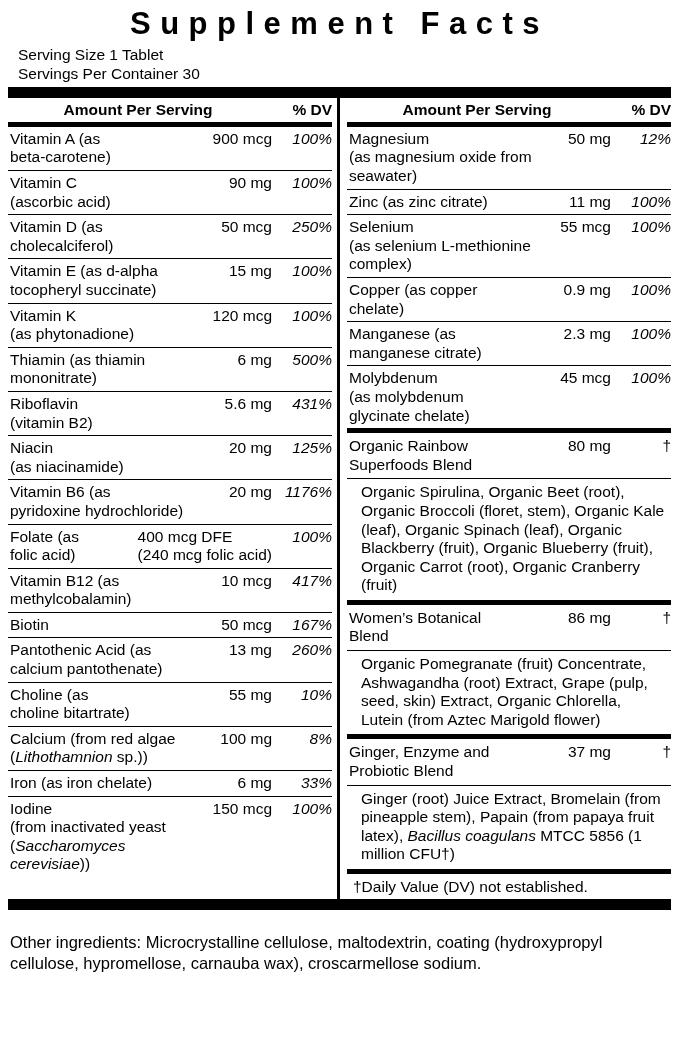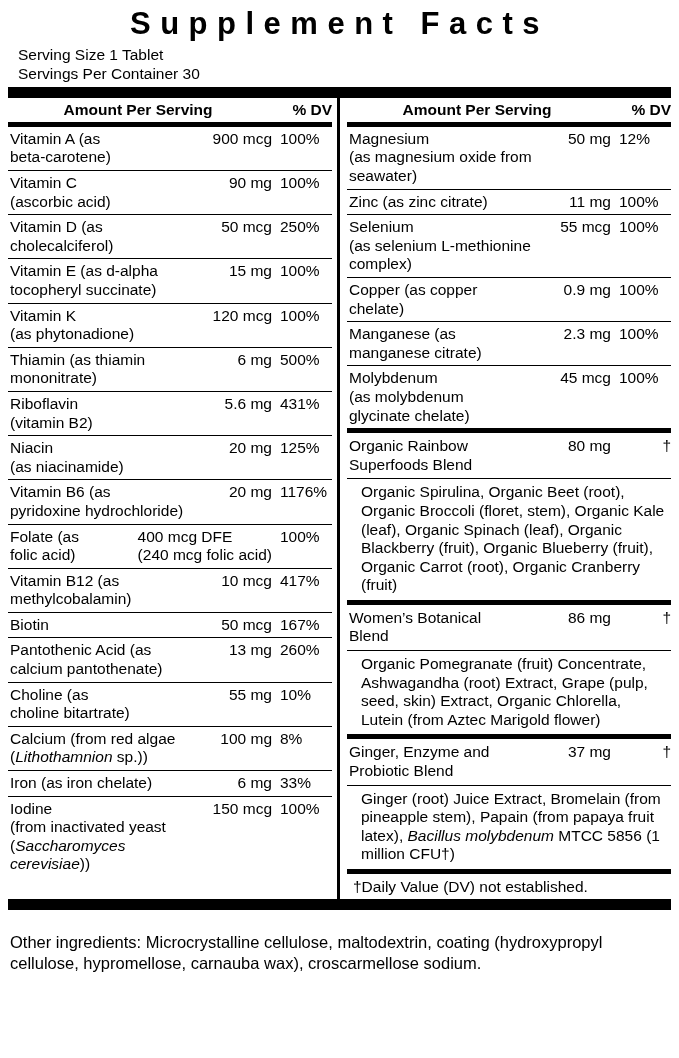--- a/index.html
+++ b/index.html
@@ -101,22 +101,23 @@
     flex: 1;
     padding-right: 4px;
   }
   .nrow .amount {
     white-space: nowrap;
     text-align: right;
     padding-right: 8px;
   }
   .nrow .dv {
     width: 52px;
-    text-align: left;
+    text-align: right;
     white-space: nowrap;
+    font-style: italic;
   }
   .nrow .namewrap .line2 {
     display: block;
   }
 
   
   .nrow.folate .amount-stack {
     text-align: left;
     white-space: nowrap;
     padding-right: 8px;
@@ -441,21 +442,21 @@
       <div class="rule-med"></div>
 
       <div class="blend">
         <span class="name">
           <span>Ginger, Enzyme and</span><br>
           <span>Probiotic Blend</span>
         </span>
         <span class="amount">37 mg</span>
         <span class="dv">†</span>
       </div>
-      <div class="blend-desc"><span>Ginger (root) Juice Extract, Bromelain (from pineapple stem), Papain (from papaya fruit latex), </span><i>Bacillus molybdenum</i><span> MTCC 5856 (1 million CFU†)</span></div>
+      <div class="blend-desc"><span>Ginger (root) Juice Extract, Bromelain (from pineapple stem), Papain (from papaya fruit latex), </span><i>Bacillus coagulans</i><span> MTCC 5856 (1 million CFU†)</span></div>
 
       <div class="rule-med"></div>
 
       <div class="footnote">†Daily Value (DV) not established.</div>
 
       <div class="spacer-flex"></div>
     </div>
   </div>
 
   <div class="rule-thick"></div>

